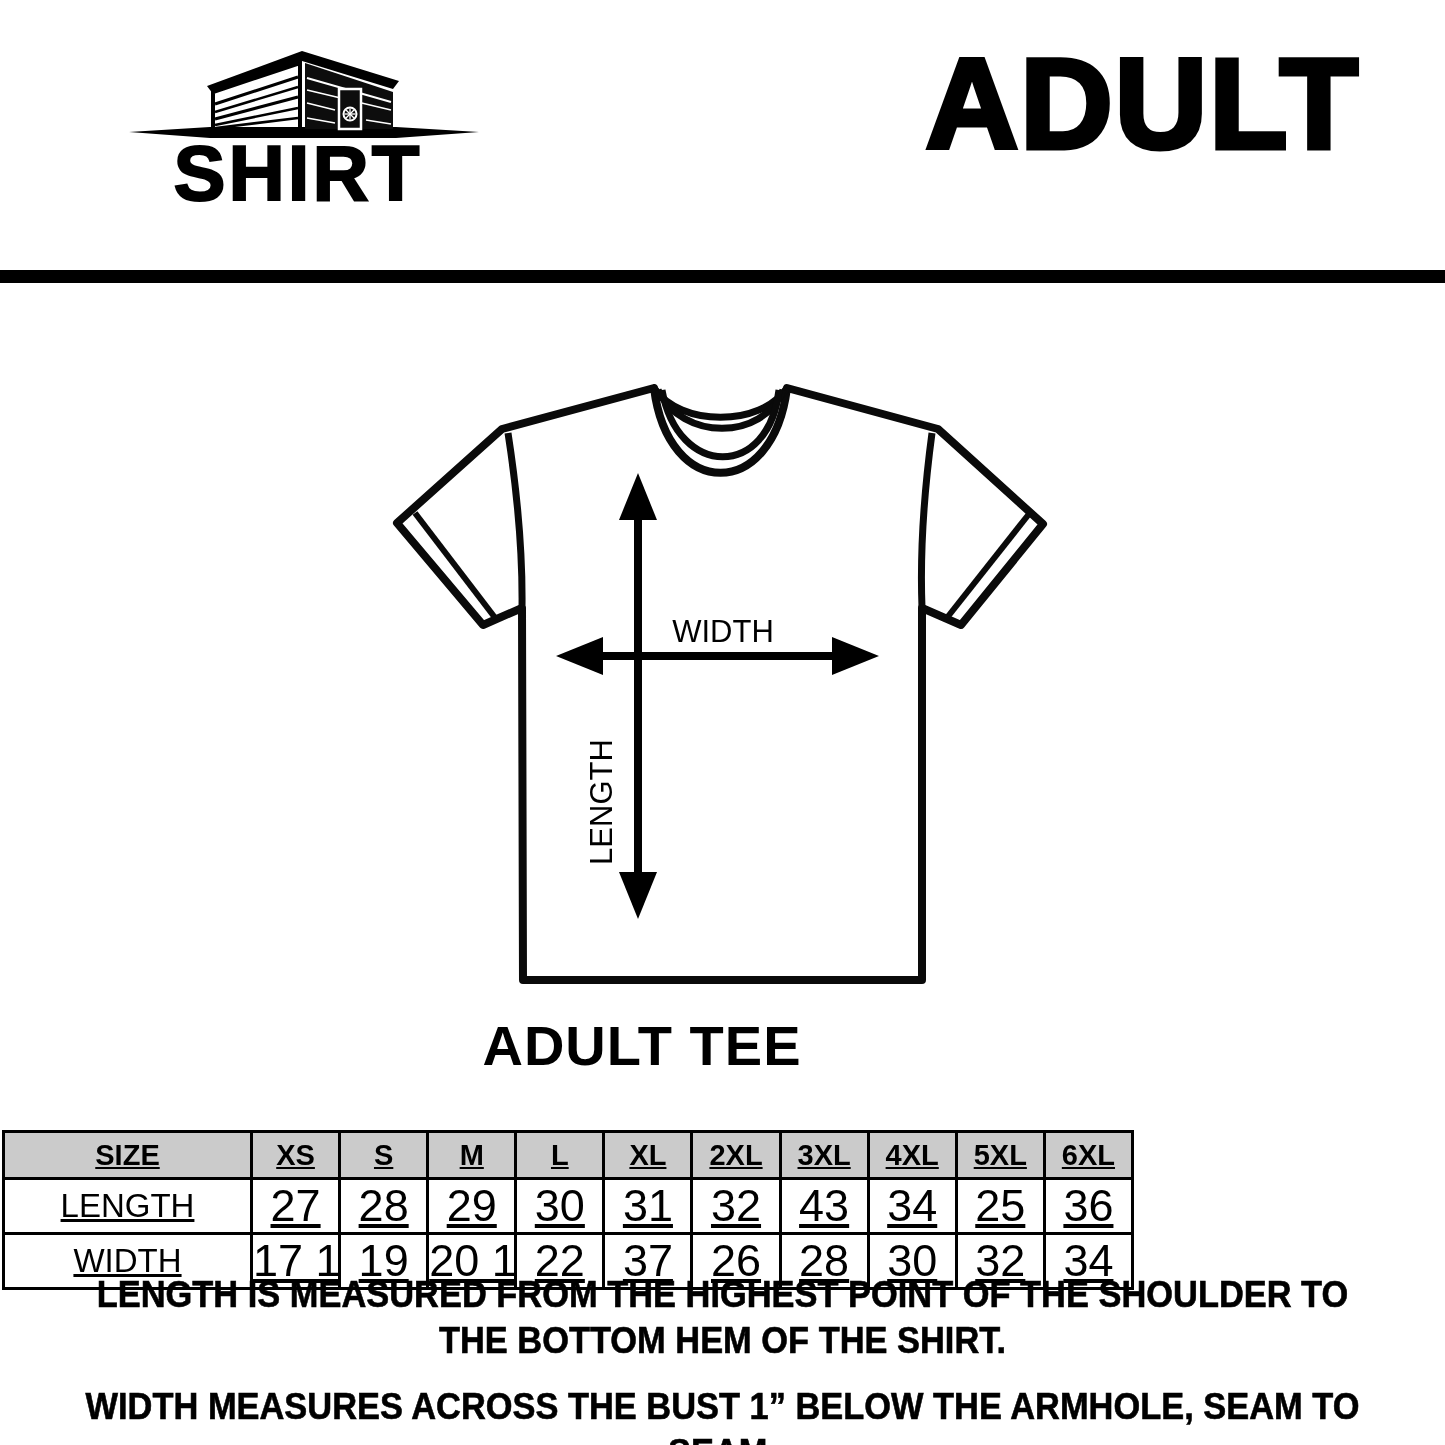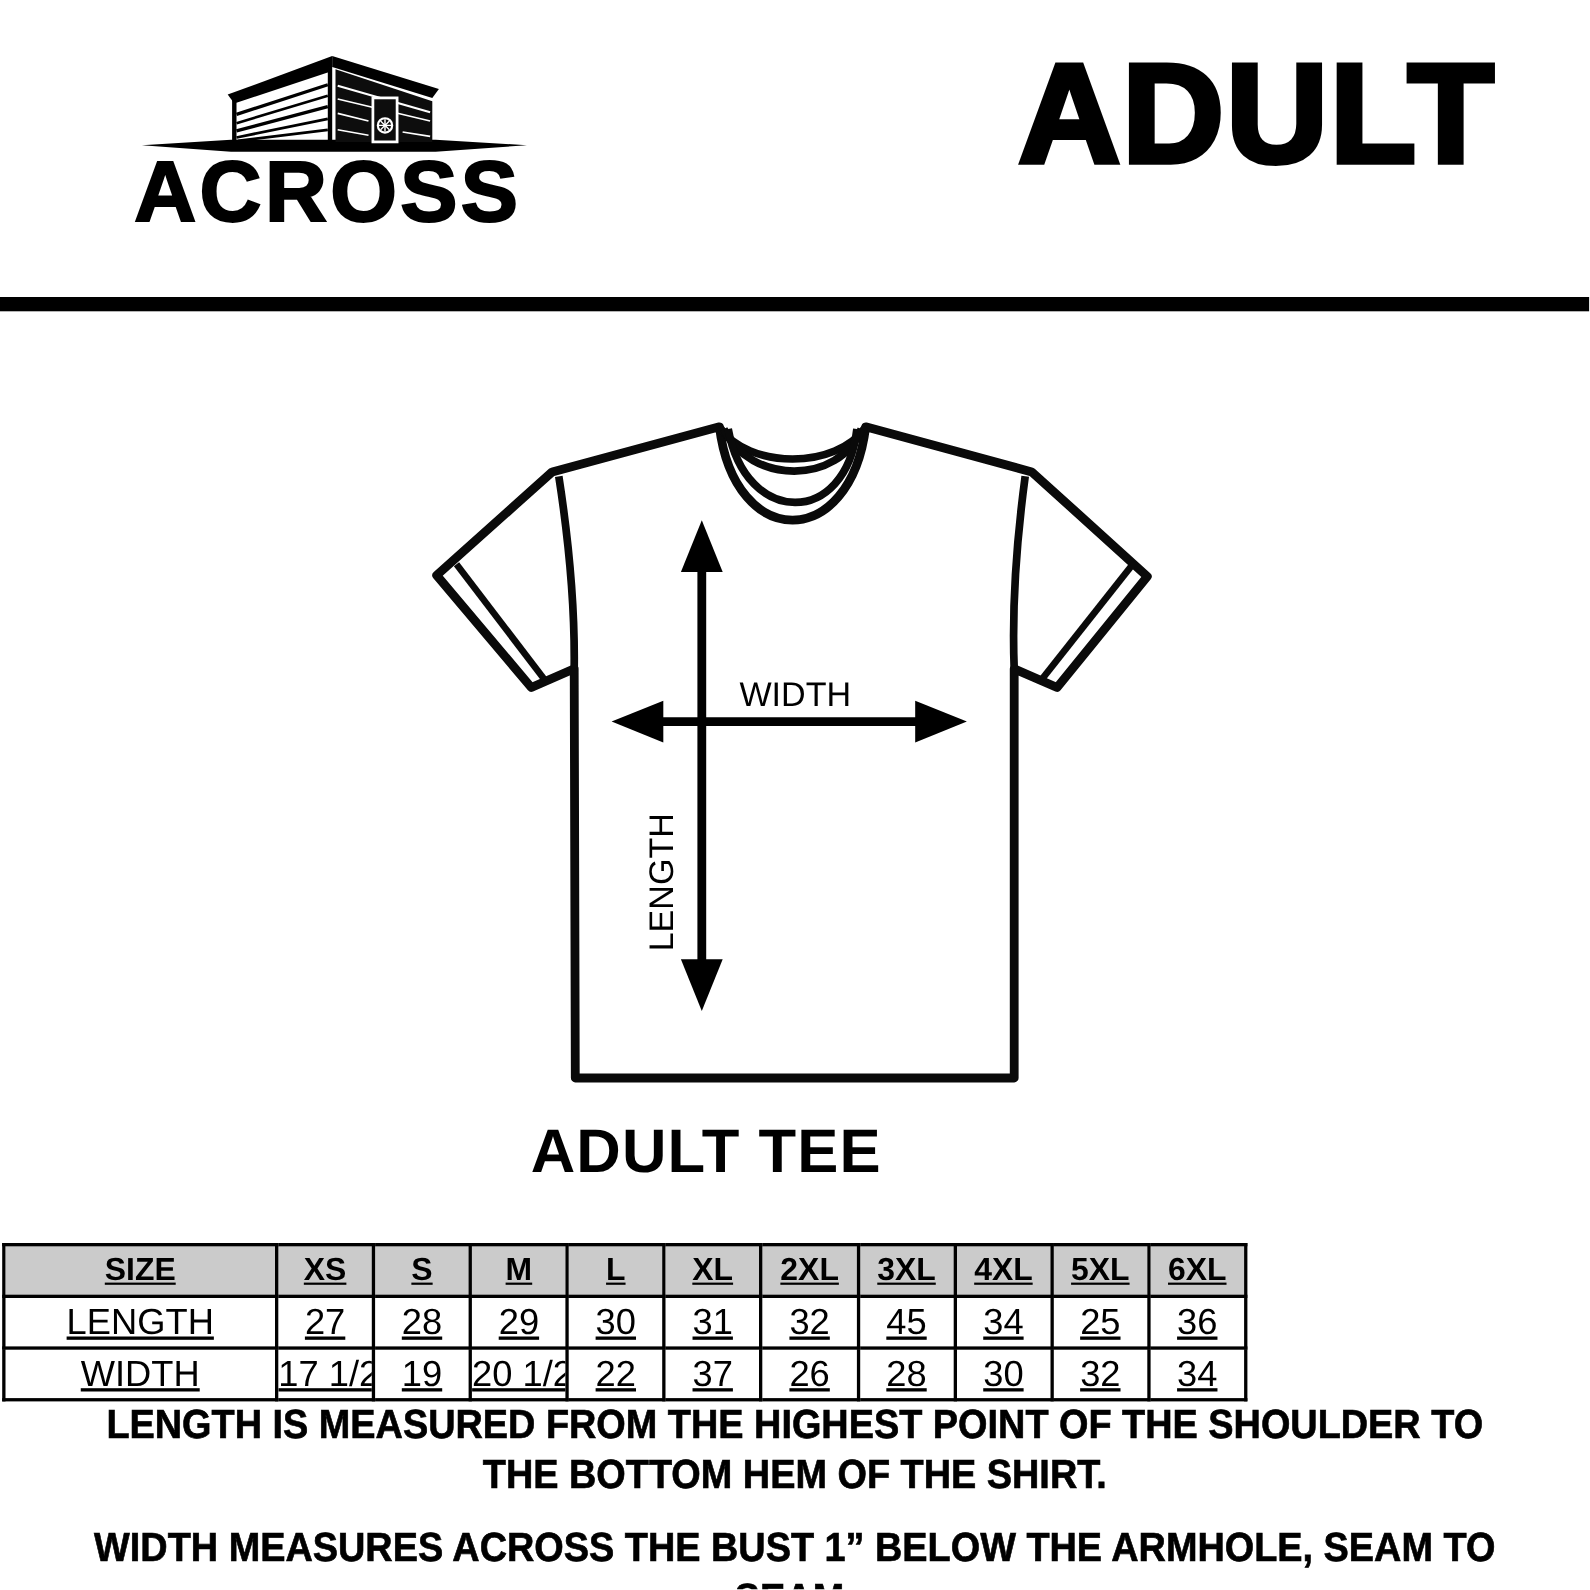--- a/index.html
+++ b/index.html
@@ -39,21 +39,21 @@
   
   .size-table{
     position:absolute;left:2px;top:1130px;width:1132px;height:132px;
     border-collapse:collapse;table-layout:fixed;text-decoration:underline;
   }
   .size-table td,.size-table th{
     border:3px solid #000;text-align:center;vertical-align:middle;
     padding:0;height:44px;overflow:hidden;white-space:nowrap;
   }
   .size-table th{background:#cbcbcb;font-size:29px;font-weight:bold;}
-  .size-table td{background:#ffffff;font-size:33px;font-weight:normal;}
+  .size-table td{background:#ffffff;font-size:45px;font-weight:normal;}
   .size-table .rowlabel{font-size:33px;}
   
   .note{
     position:absolute;left:0;width:1445px;text-align:center;font-weight:bold;
     font-size:37px;line-height:1.24;transform:scaleX(0.93);transform-origin:50% 50%;
     -webkit-text-stroke:0.6px #000;
   }
   .note-1{top:1272px;}
   .note-2{top:1384px;}
   .note span{display:block;}
@@ -85,21 +85,21 @@
       <line x1="253" y1="72" x2="278" y2="76" stroke="#fff" stroke-width="1.6"></line>
       <line x1="194" y1="70" x2="222" y2="75" stroke="#fff" stroke-width="1.4"></line>
 
       <rect x="226" y="41" width="22" height="40" fill="#0d0d0d" stroke="#fff" stroke-width="2.5"></rect>
       <circle cx="237" cy="66" r="6.5" fill="none" stroke="#fff" stroke-width="2"></circle>
       <line x1="237" y1="60.5" x2="237" y2="71.5" stroke="#fff" stroke-width="1.3"></line>
       <line x1="231.5" y1="66" x2="242.5" y2="66" stroke="#fff" stroke-width="1.3"></line>
       <line x1="233" y1="62" x2="241" y2="70" stroke="#fff" stroke-width="1.2"></line>
       <line x1="241" y1="62" x2="233" y2="70" stroke="#fff" stroke-width="1.2"></line>
     </svg>
-    <div class="logo-name">ACROSS</div>
+    <div class="logo-name">SHIRT</div>
   </div>
 
   <div class="title-block">
     <div class="title-main">ADULT</div>
   </div>
 
   <div class="divider"></div>
 
   <div class="figure">
     <svg viewBox="0 0 660 625" aria-hidden="true">
@@ -164,21 +164,21 @@
       <th>6XL</th>
     </tr>
     <tr>
       <td class="rowlabel">LENGTH</td>
       <td>27</td>
       <td>28</td>
       <td>29</td>
       <td>30</td>
       <td>31</td>
       <td>32</td>
-      <td>45</td>
+      <td>43</td>
       <td>34</td>
       <td>25</td>
       <td>36</td>
     </tr>
     <tr>
       <td class="rowlabel">WIDTH</td>
       <td>17 1/2</td>
       <td>19</td>
       <td>20 1/2</td>
       <td>22</td>

